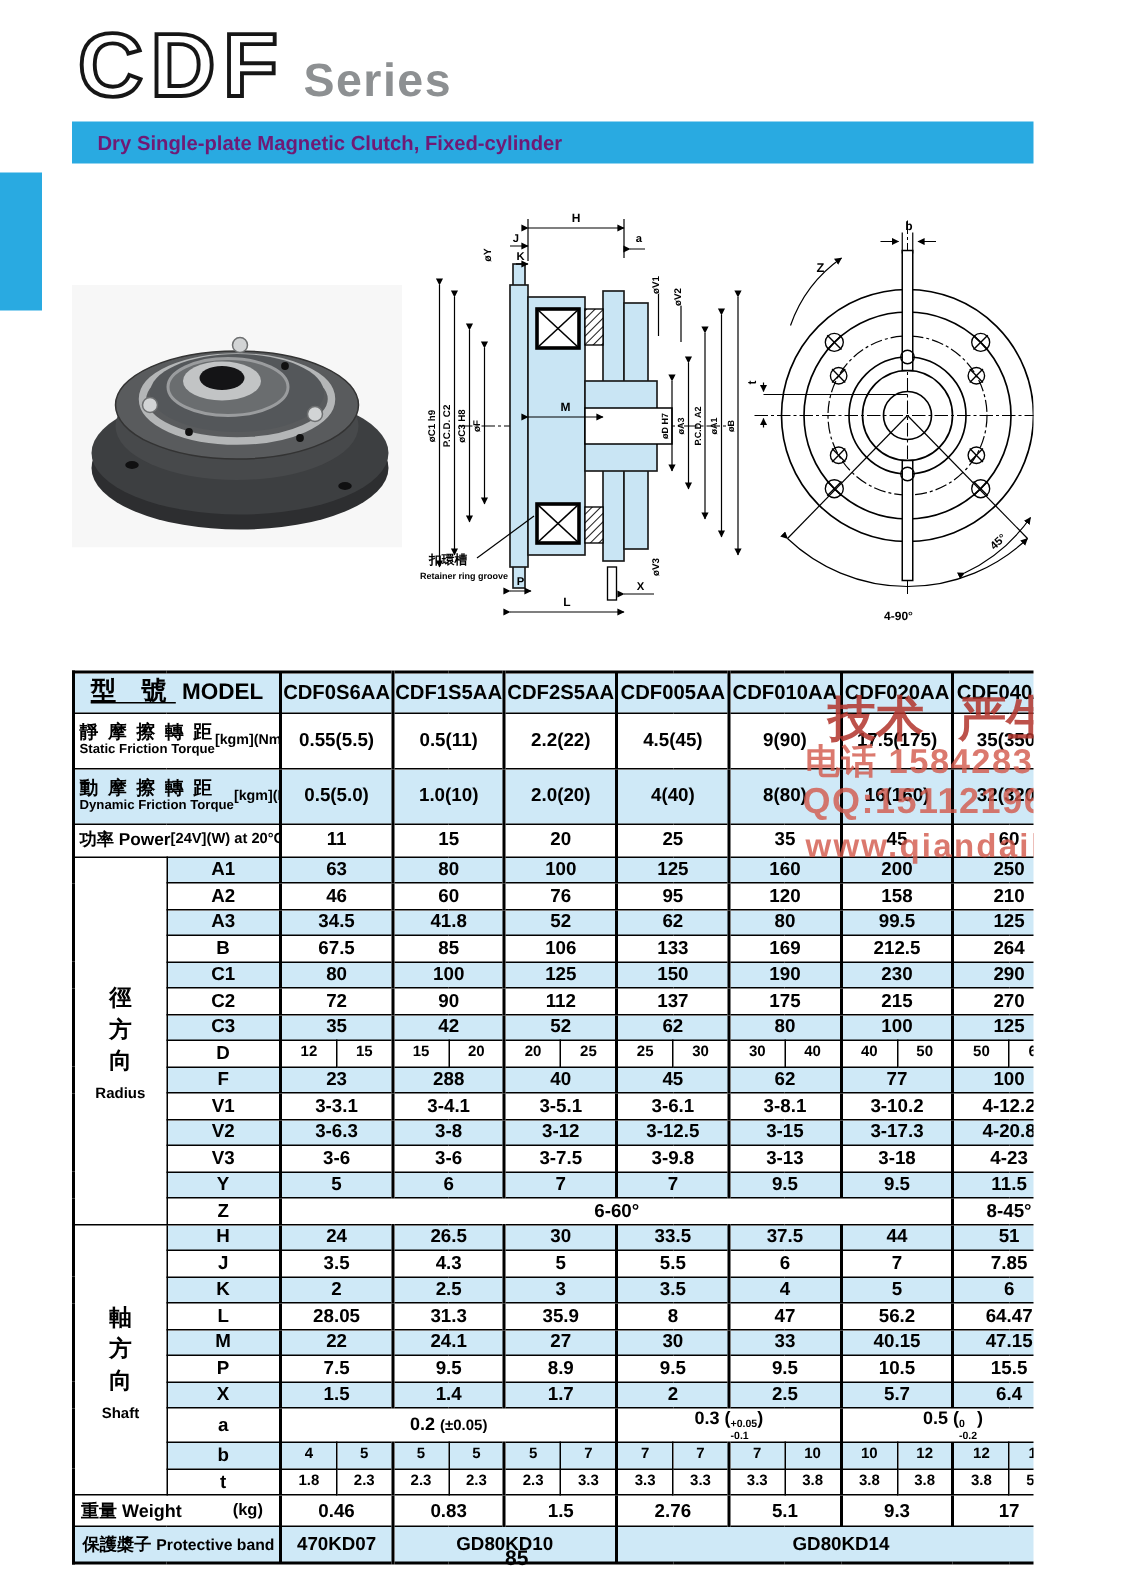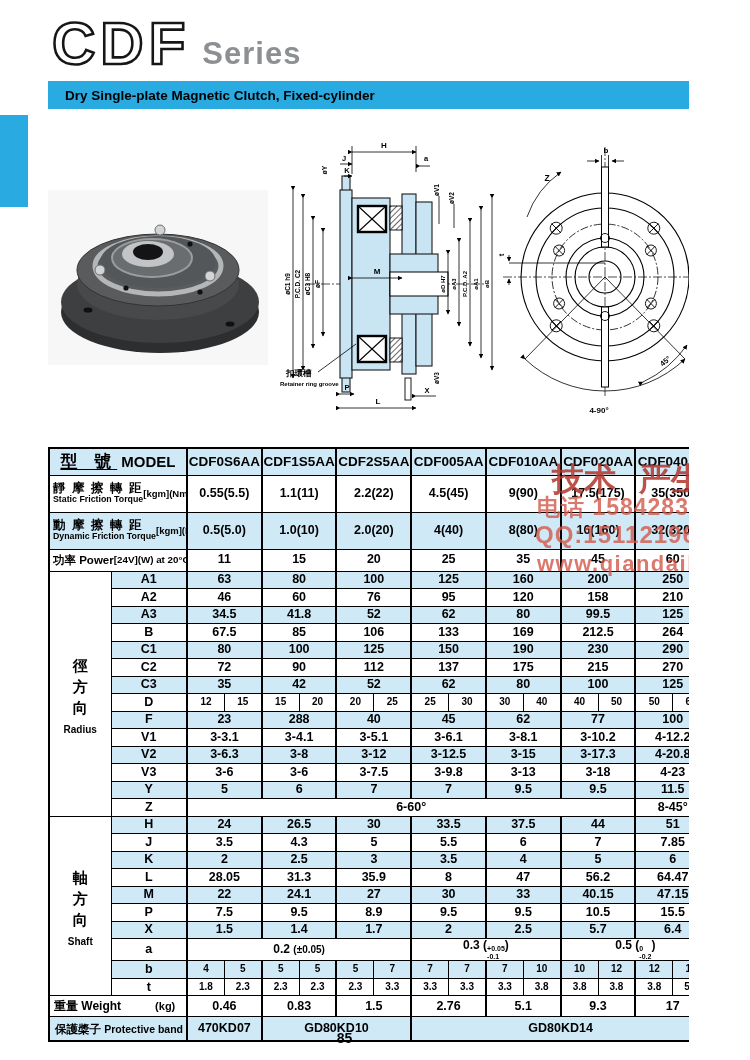--- a/index.html
+++ b/index.html
@@ -6,21 +6,21 @@
   .page{position:relative;width:689px;height:1060px;background:#fff;overflow:hidden;
         font-family:"Liberation Sans",sans-serif;color:#000;}
   
   .cdf-title{position:absolute;left:52px;top:14px;display:flex;align-items:baseline;}
   .cdf-main{font-size:60px;font-weight:bold;line-height:1;letter-spacing:5px;color:#fff;
             -webkit-text-stroke:2.6px #161616;}
   .cdf-sub{font-size:31px;font-weight:bold;color:#8d9092;margin-left:12px;letter-spacing:1px;}
   .banner{position:absolute;left:48px;top:81px;width:690px;height:28px;background:#29aae1;
           border-radius:0 14px 14px 0;display:flex;align-items:center;padding-left:10px;box-sizing:border-box;}
   .banner-zh{color:#fff;font-weight:bold;font-size:16px;letter-spacing:.5px;white-space:nowrap;}
-  .banner-en{color:#000000;font-weight:bold;font-size:13.5px;margin-left:7px;white-space:nowrap;}
+  .banner-en{color:#701a75;font-weight:bold;font-size:13.5px;margin-left:7px;white-space:nowrap;}
   .side-bar{position:absolute;left:0;top:115px;width:28px;height:92px;background:#29aae1;}
   
   .svg-abs{position:absolute;}
   svg text{font-family:"Liberation Sans",sans-serif;font-weight:bold;fill:#000;}
   .dim{stroke:#000;stroke-width:.8;fill:none;}
   .cl{stroke:#000;stroke-width:.7;stroke-dasharray:9 2 2 2;fill:none;}
   .pt{stroke:#1a1a1a;stroke-width:1.1;fill:#c9e5f4;}
   .ol{stroke:#000;stroke-width:1.1;fill:none;}
   
   #spec-table{position:absolute;left:48px;top:447px;width:660px;table-layout:fixed;
@@ -281,21 +281,21 @@
           <td colspan="2" class="speclab">
             <div class="sl">
               <div class="sl-l">
                 <div class="sl-zh">靜 摩 擦 轉 距</div>
                 <div class="sl-en">Static Friction Torque</div>
               </div>
               <div class="sl-u">[kgm](Nm)</div>
             </div>
           </td>
           <td colspan="2" class="v">0.55(5.5)</td>
-          <td colspan="2" class="v">1.1(11)</td>
+          <td colspan="2" class="v">0.5(11)</td>
           <td colspan="2" class="v">2.2(22)</td>
           <td colspan="2" class="v">4.5(45)</td>
           <td colspan="2" class="v">9(90)</td>
           <td colspan="2" class="v">17.5(175)</td>
           <td colspan="2" class="v">35(350)</td>
         </tr>
         <tr class="sh" style="height:37px">
           <td colspan="2" class="speclab">
             <div class="sl">
               <div class="sl-l">

